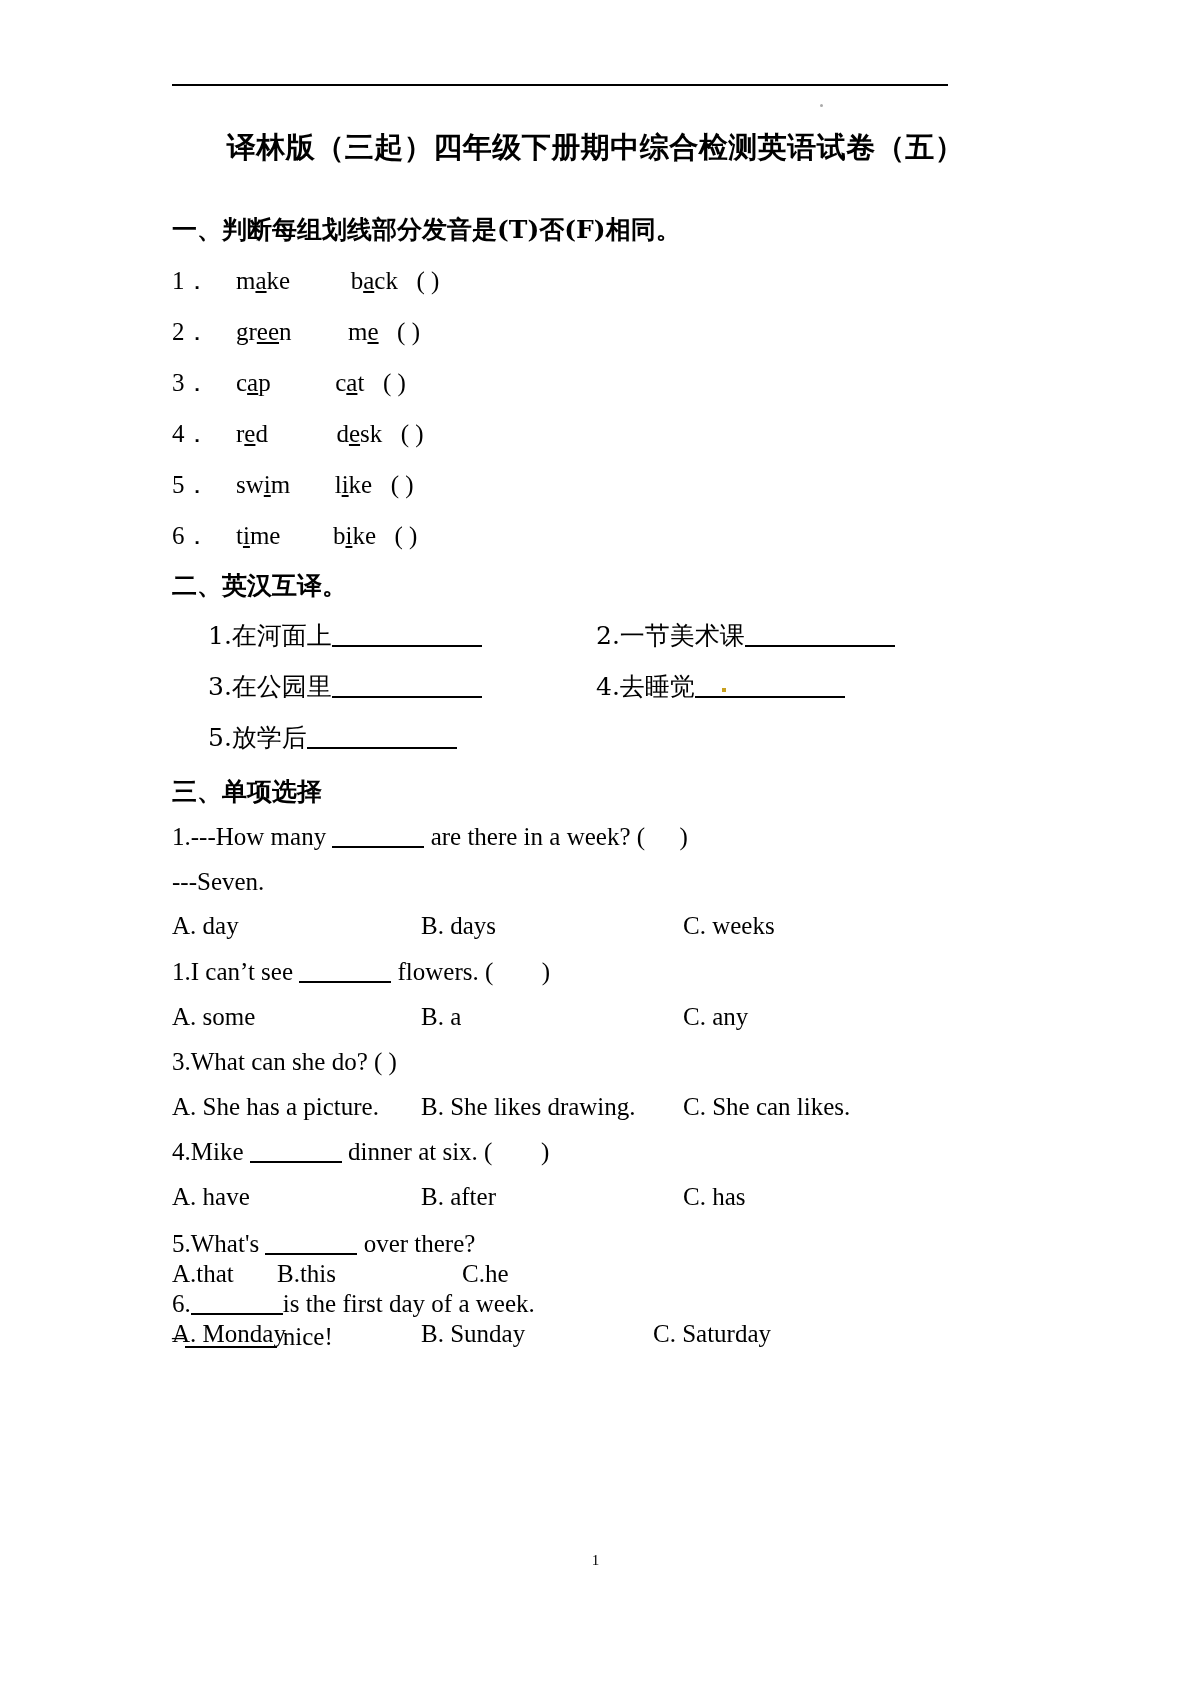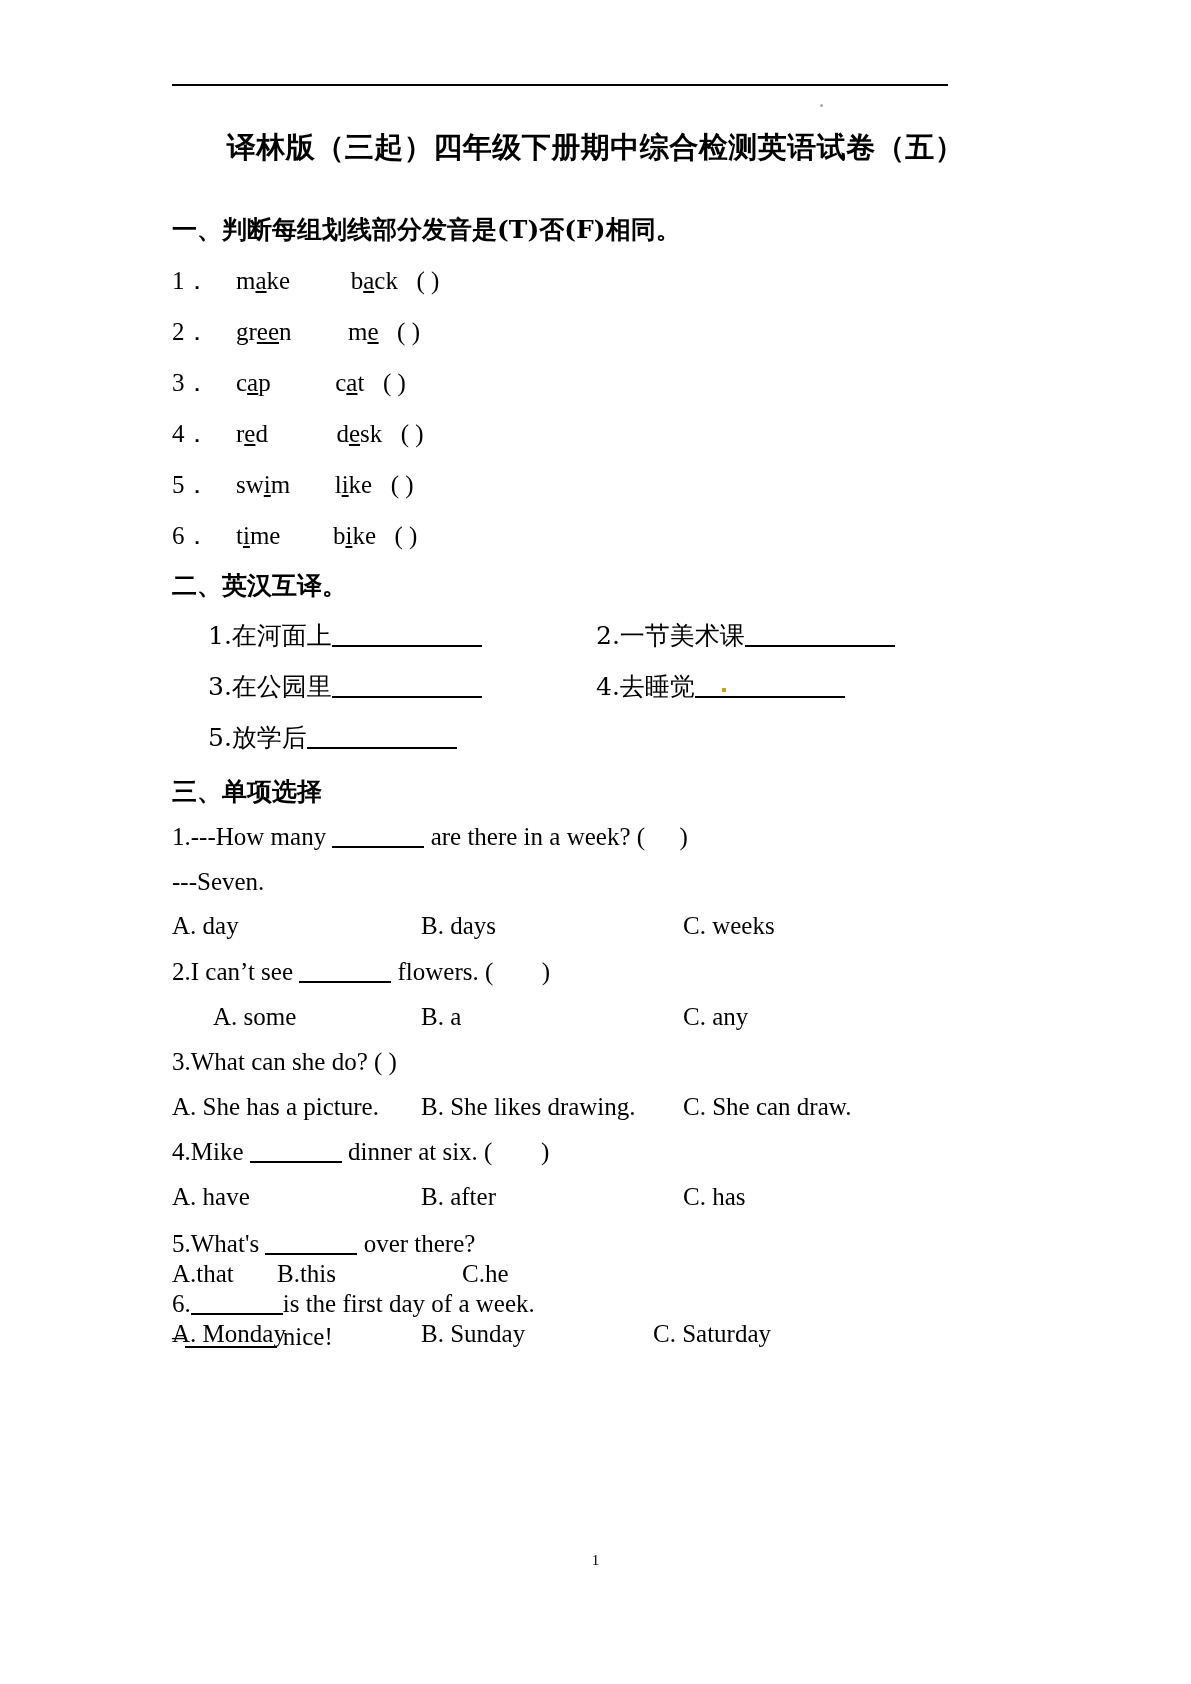--- a/index.html
+++ b/index.html
@@ -195,34 +195,34 @@
     <span>are there in a week? (</span>
     <span style="display:inline-block;width:22px;"></span>
     <span>)</span>
   </div>
   <div class="line en" style="left:172px; top:869px;">---Seven.</div>
   <div class="line en" style="left:172px; top:913px;">A. day</div>
   <div class="line en" style="left:421px; top:913px;">B. days</div>
   <div class="line en" style="left:683px; top:913px;">C. weeks</div>
 
   <div class="line en" style="left:172px; top:959px;">
-    <span>2.I can’t see</span>
+    <span>1.I can’t see</span>
     <span class="blank b-sm"></span>
     <span>flowers. (</span>
     <span style="display:inline-block;width:36px;"></span>
     <span>)</span>
   </div>
-  <div class="line en" style="left:172px; top:1004px;margin-left:41px;">A. some</div>
+  <div class="line en" style="left:172px; top:1004px;">A. some</div>
   <div class="line en" style="left:421px; top:1004px;">B. a</div>
   <div class="line en" style="left:683px; top:1004px;">C. any</div>
 
   <div class="line en" style="left:172px; top:1049px;">3.What can she do? (        )</div>
   <div class="line en" style="left:172px; top:1094px;">A. She has a picture.</div>
   <div class="line en" style="left:421px; top:1094px;">B. She likes drawing.</div>
-  <div class="line en" style="left:683px; top:1094px;">C. She can draw.</div>
+  <div class="line en" style="left:683px; top:1094px;">C. She can likes.</div>
 
   <div class="line en" style="left:172px; top:1139px;">
     <span>4.Mike</span>
     <span class="blank b-sm"></span>
     <span>dinner at six. (</span>
     <span style="display:inline-block;width:36px;"></span>
     <span>)</span>
   </div>
   <div class="line en" style="left:172px; top:1184px;">A. have</div>
   <div class="line en" style="left:421px; top:1184px;">B. after</div>

